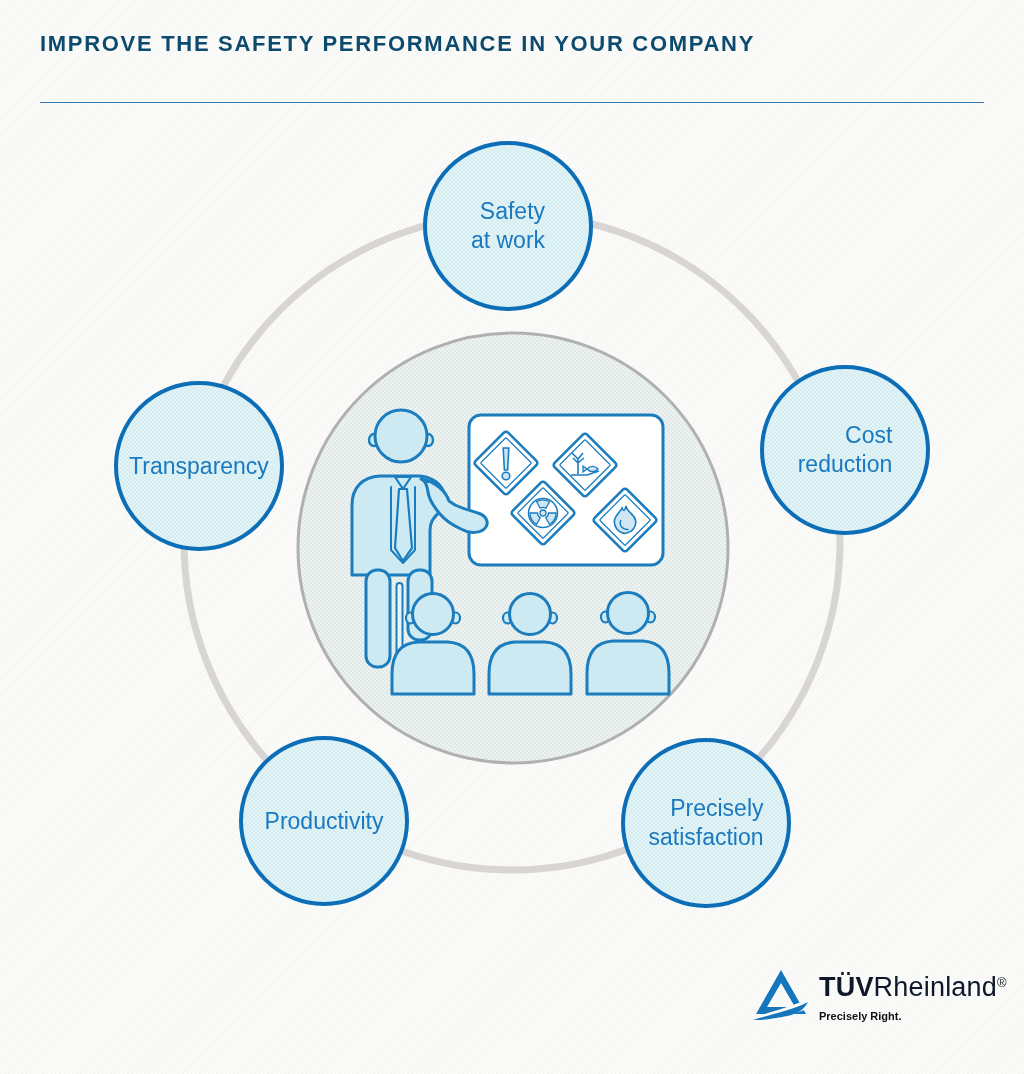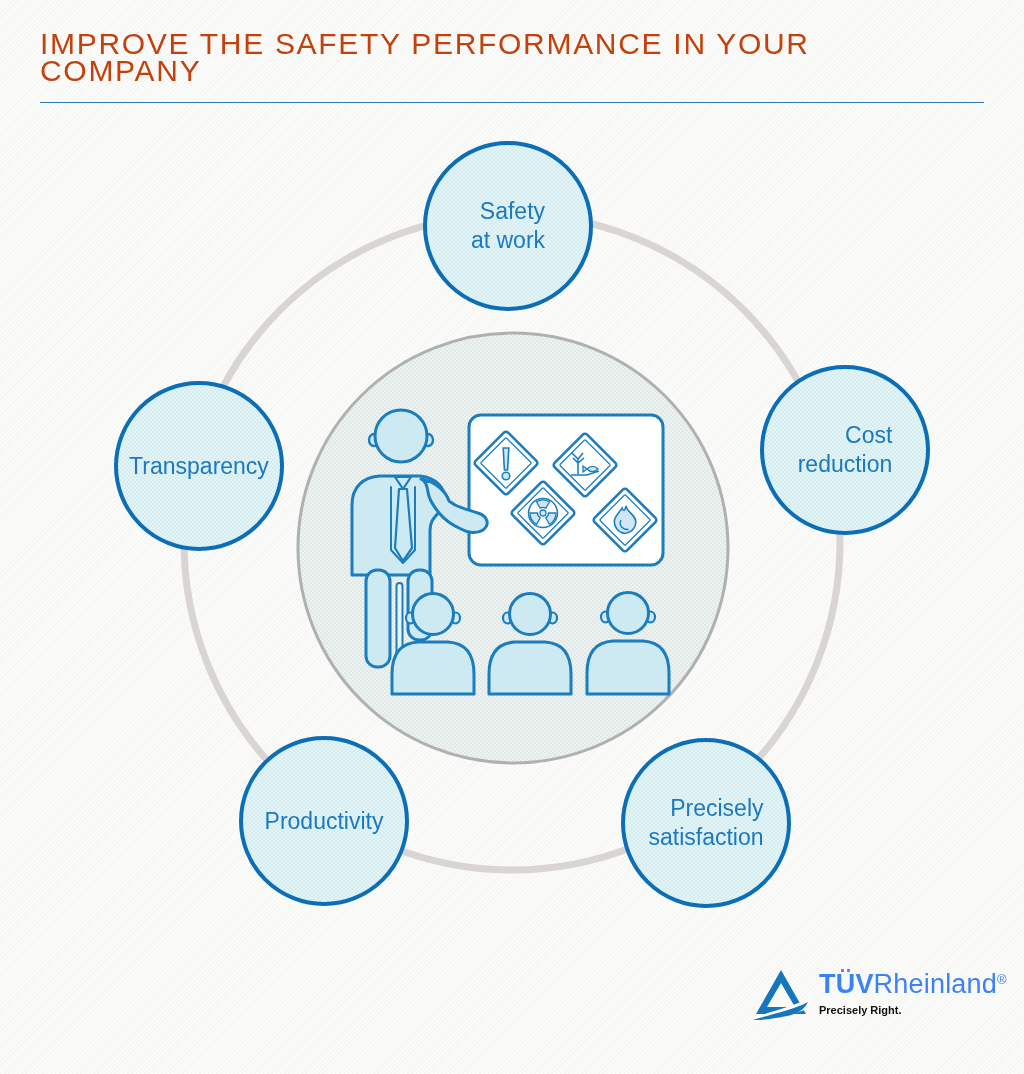--- a/index.html
+++ b/index.html
@@ -10,21 +10,21 @@
     background-color:#fbfbf9;
     background-image:repeating-linear-gradient(135deg,
       rgba(190,190,185,0.10) 0px, rgba(190,190,185,0.10) 1px,
       transparent 1px, transparent 3px);
     overflow:hidden;
   }
 
   
   .title {
     position:absolute; left:40px; top:30px; width:920px;
-    color:#c2410c; font-size:30px; font-weight:400;
+    color:#0c4a6e; font-size:22px; font-weight:700;
     letter-spacing:1.7px; line-height:27px;
   }
   .rule {
     position:absolute; left:40px; top:102px; width:944px; height:0;
     border-top:1px solid #2f79b8;
   }
 
   
   .diagram-svg { position:absolute; left:0; top:0; z-index:1; }
 
@@ -44,21 +44,21 @@
   .node-safety       { left:423px; top:141px; }
   .node-transparency { left:114px; top:381px; }
   .node-cost         { left:760px; top:365px; }
   .node-productivity { left:239px; top:736px; }
   .node-employee     { left:621px; top:738px; }
 
   
   .logo { position:absolute; left:752px; top:963px; z-index:3;
           display:flex; align-items:flex-start; gap:9px; }
   .logo-mark { margin-top:4px; }
-  .logo-line1 { font-size:27px; color:#3b82f6; letter-spacing:0.2px; line-height:34px; }
+  .logo-line1 { font-size:27px; color:#0f172a; letter-spacing:0.2px; line-height:40px; }
   .logo-bold { font-weight:700; }
   .logo-reg  { font-weight:400; }
   .logo-r    { font-size:13px; vertical-align:9px; }
   .logo-tagline { font-size:11px; font-weight:700; color:#101010; margin-top:3px; }
 </style>
 </head>
 <body>
 
 <div class="title">
   <div>IMPROVE THE SAFETY PERFORMANCE IN YOUR COMPANY</div>

